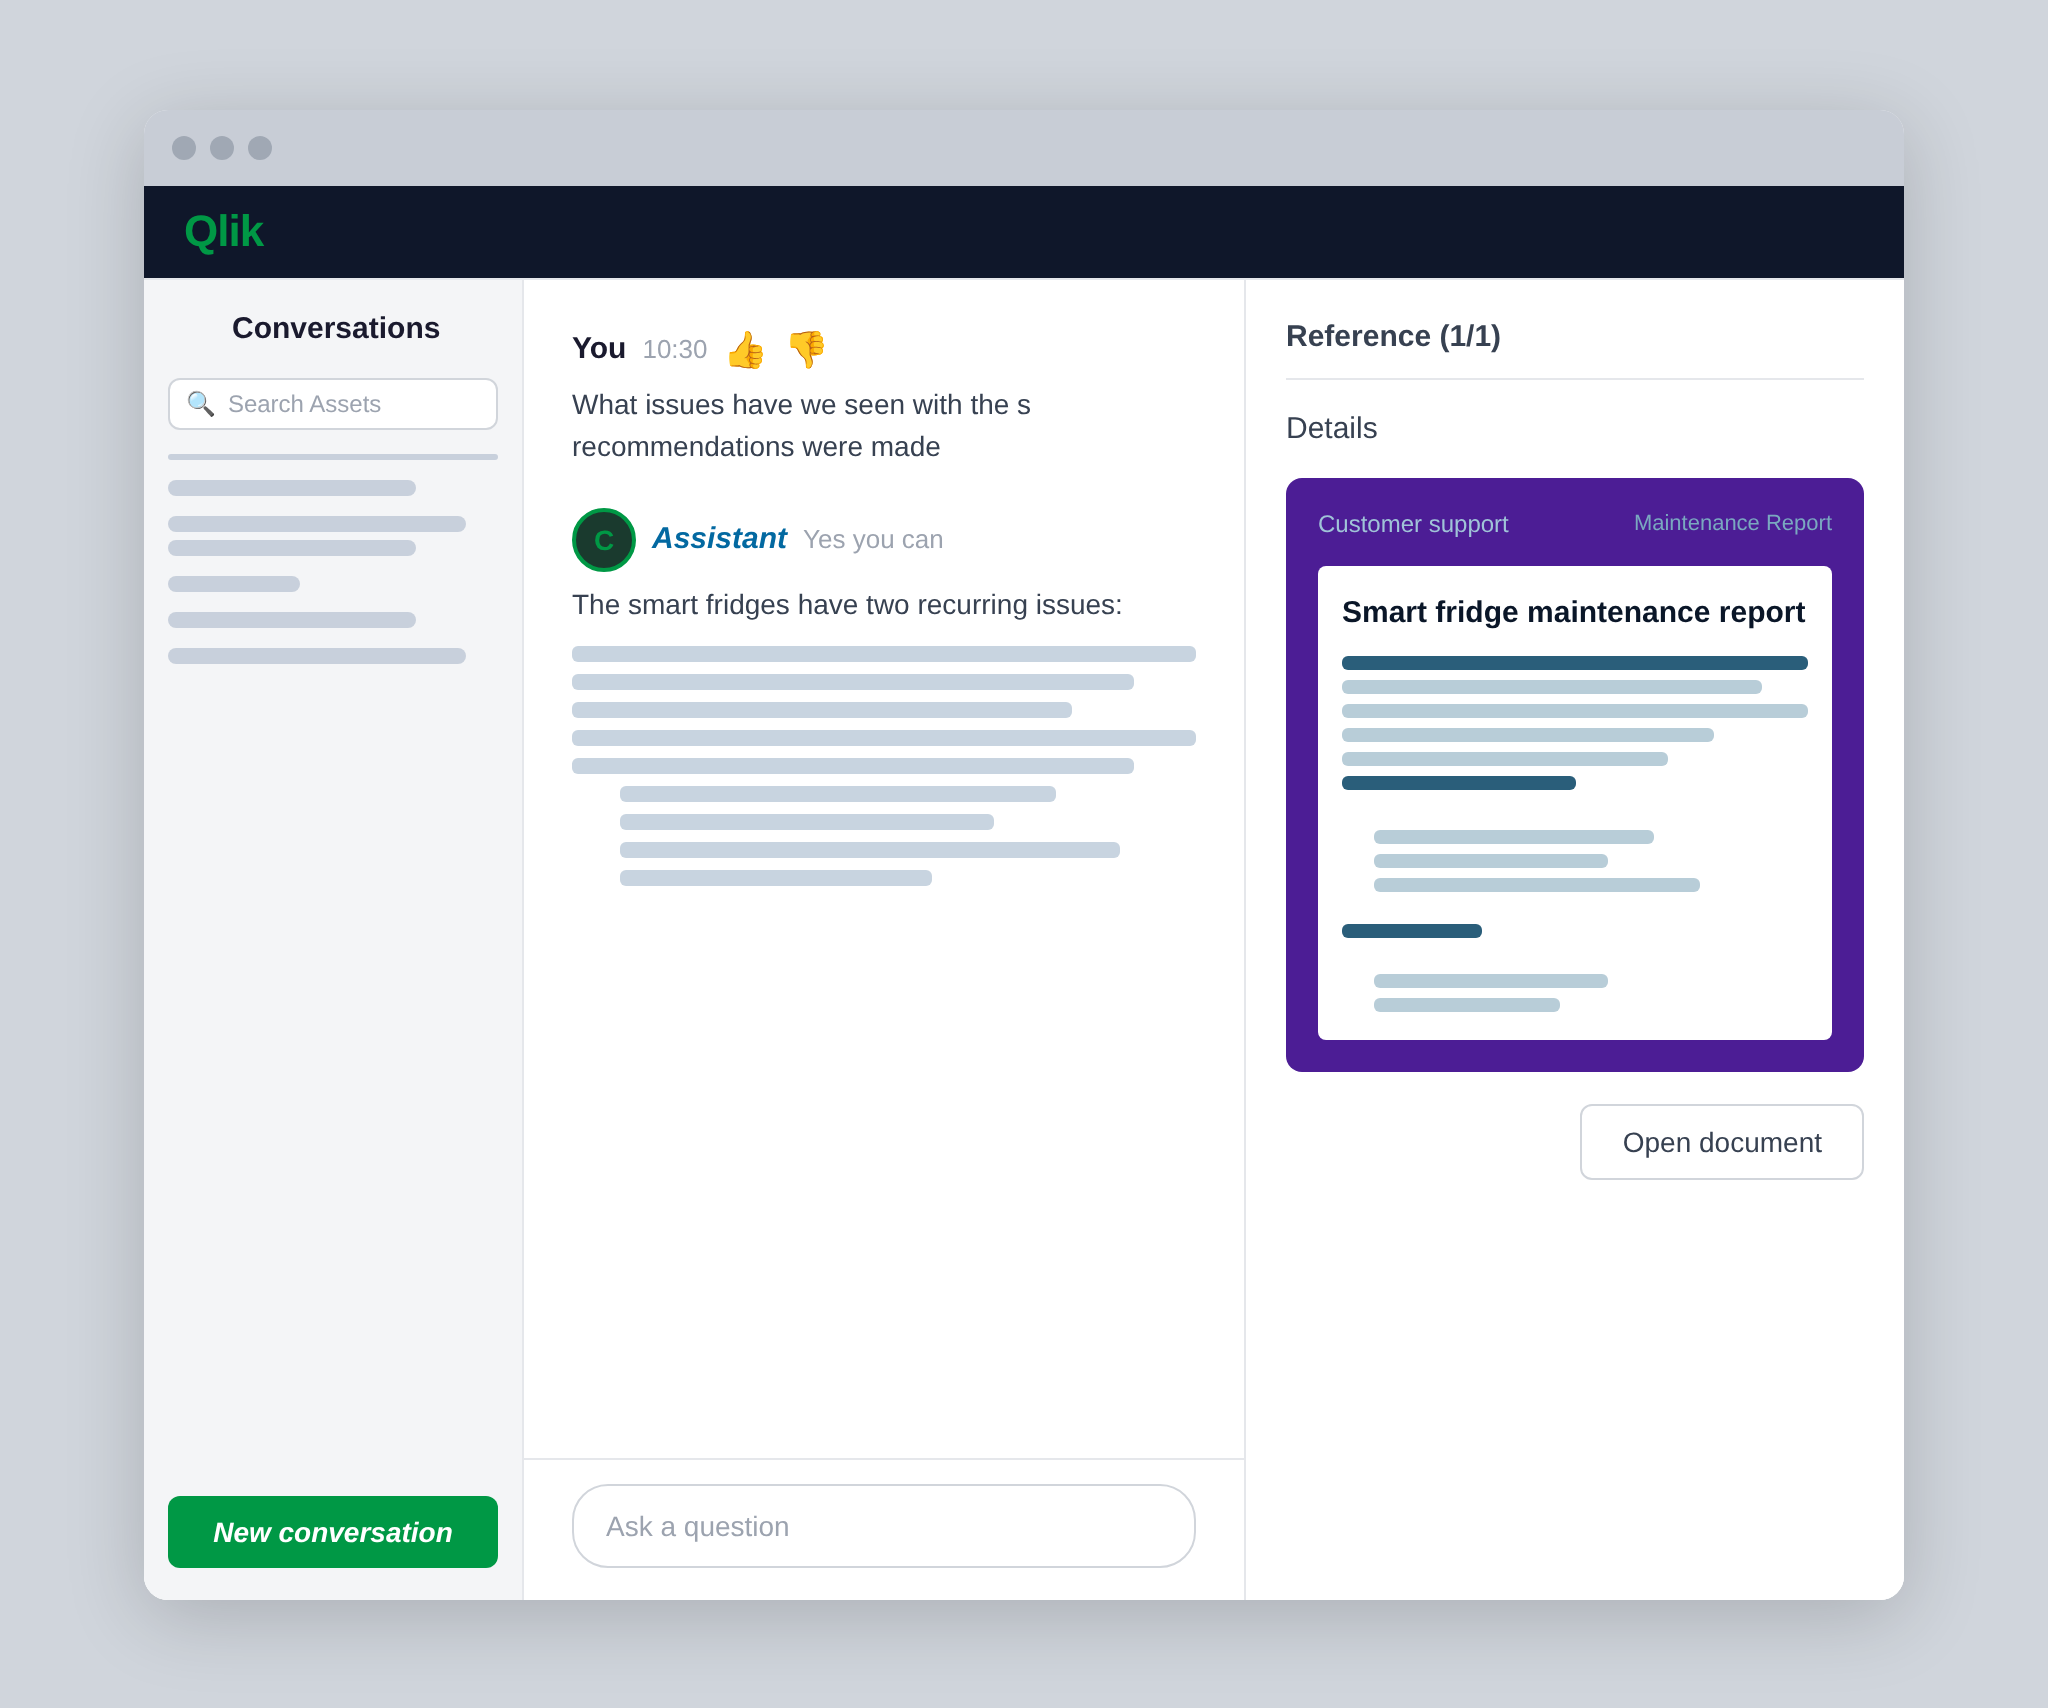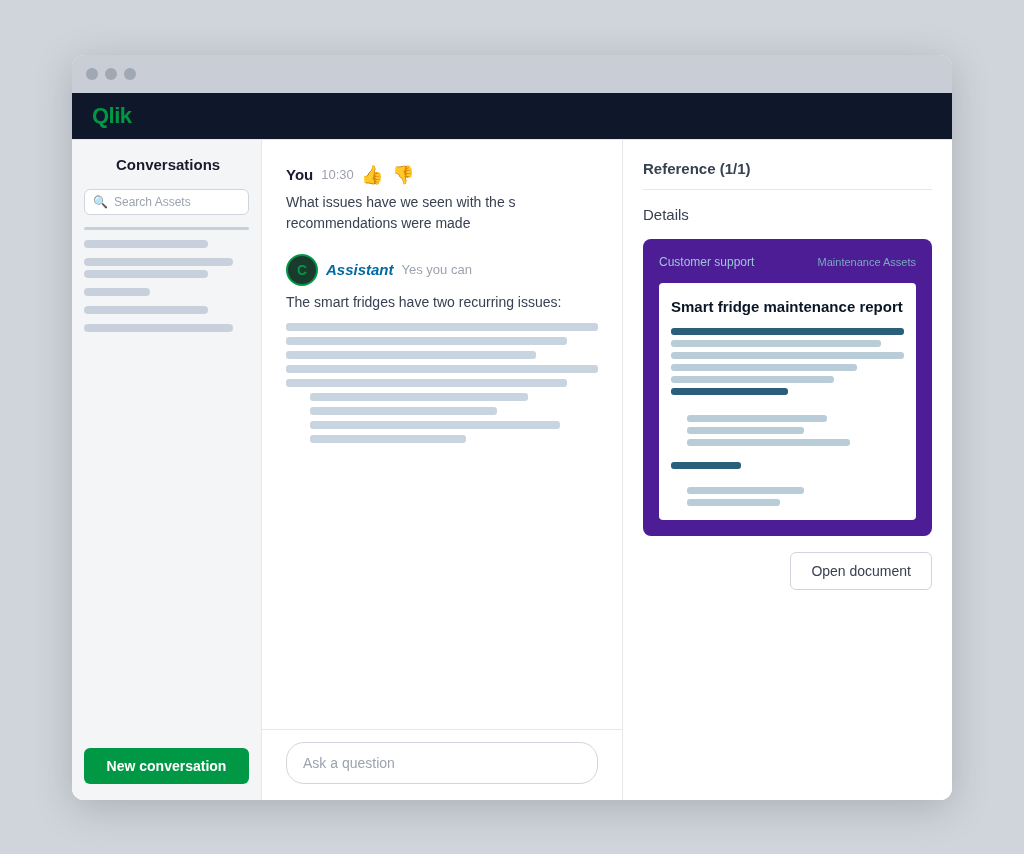--- a/index.html
+++ b/index.html
@@ -130,20 +130,21 @@
       background: #009845;
       color: #fff;
       border: none;
       border-radius: 6px;
       padding: 10px 14px;
       font-size: 14px;
       font-weight: 600;
       cursor: pointer;
       text-align: center;
       margin-top: auto;
+      font-style: italic;
     }
 
     
     .chat-panel {
       flex: 1;
       background: #fff;
       display: flex;
       flex-direction: column;
       padding: 0;
       min-width: 0;
@@ -442,21 +443,21 @@
       </div>
 
       <div class="reference-panel">
         <div class="reference-title">Reference (1/1)</div>
 
         <div class="details-label">Details</div>
 
         <div class="document-card">
           <div class="doc-card-header">
             <span class="doc-card-category">Customer support</span>
-            <span class="doc-card-type">Maintenance Assets</span>
+            <span class="doc-card-type">Maintenance Report</span>
           </div>
 
           <div class="doc-card-inner">
             <div class="doc-title">Smart fridge maintenance report</div>
 
             <div class="doc-lines">
               <div class="doc-line dark w100"></div>
               <div class="doc-line light w90"></div>
               <div class="doc-line light w100"></div>
               <div class="doc-line light w80"></div>

